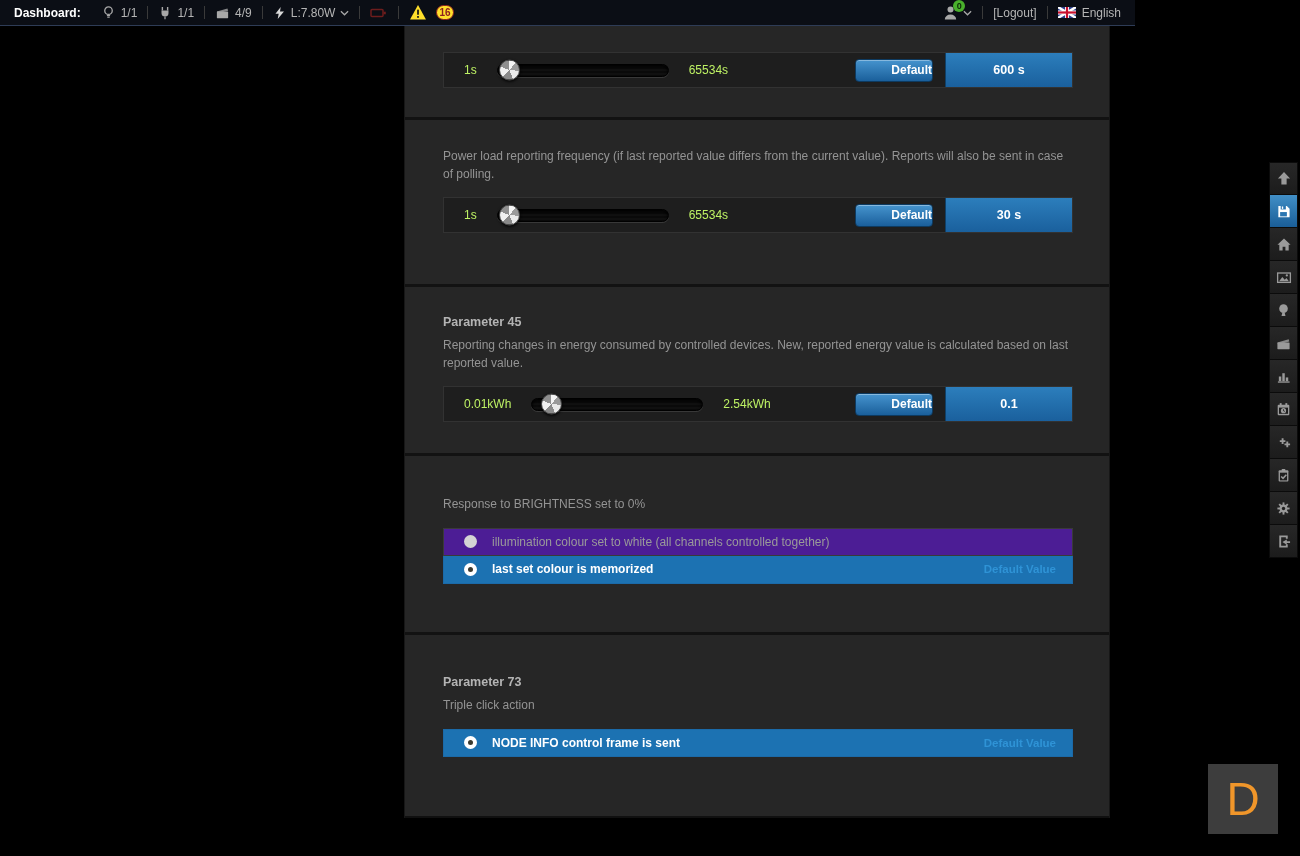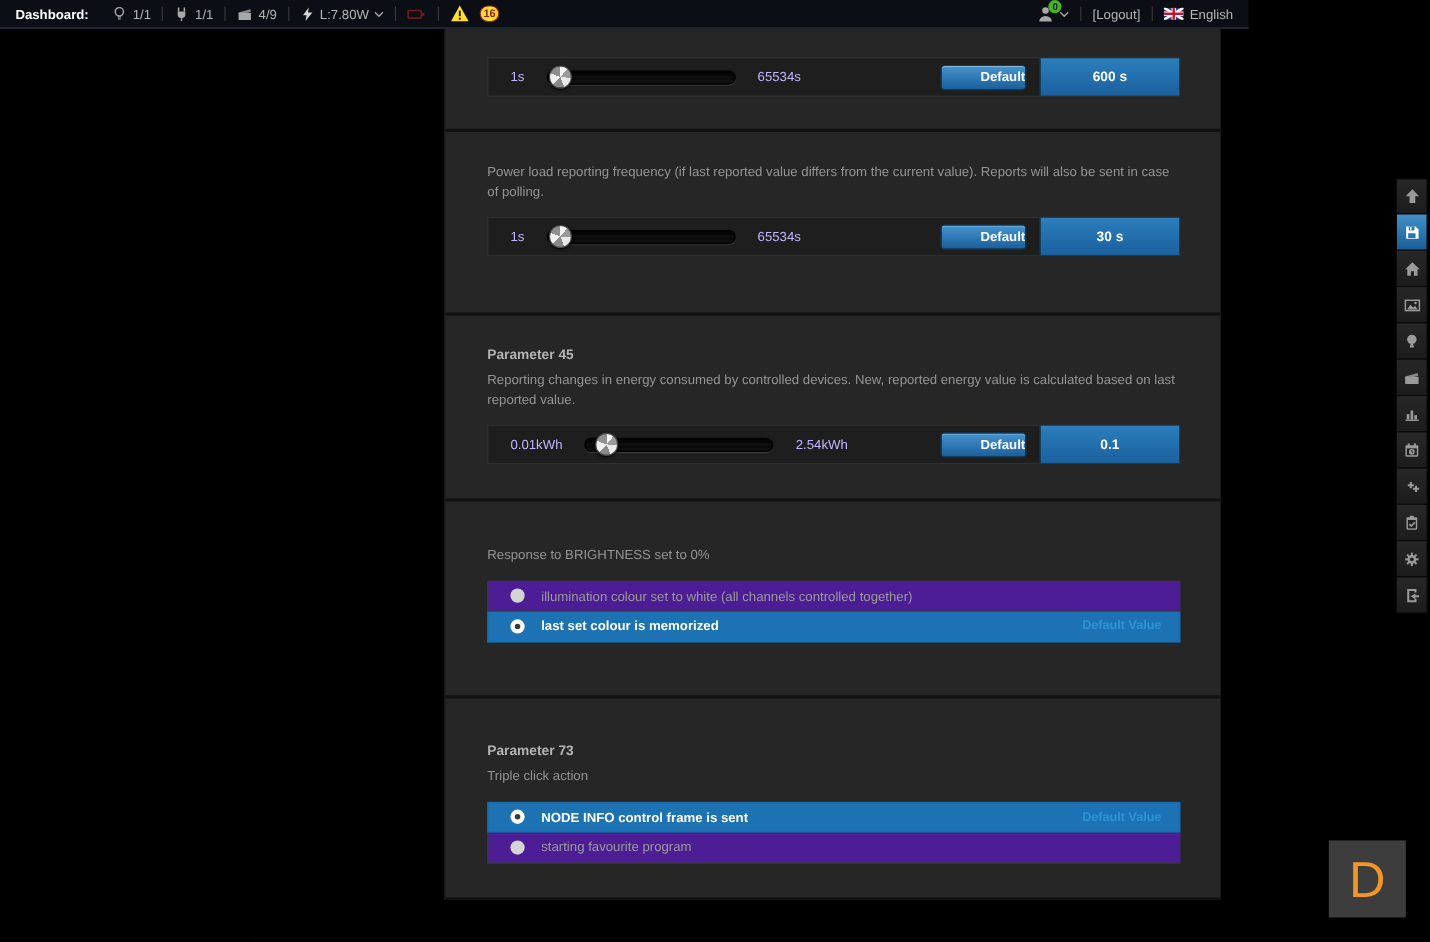--- a/index.html
+++ b/index.html
@@ -37,21 +37,21 @@
   .sec-3 { height:179px; padding-top:40px; }
   .sec-4 { height:183px; padding-top:40px; border-bottom:2px solid #101010; }
   .param-title { font-size:12.5px; font-weight:bold; color:#b4b4b4; margin-bottom:8px; }
   .param-desc { font-size:12px; color:#949494; line-height:17.5px; max-width:630px; }
 
   
   .slider-row { margin-top:14px; width:630px; height:36px; background:#1e1e1e;
     border:1px solid #323232; display:flex; align-items:center; padding-left:20px;
     position:relative; }
   .sec-0 .slider-row { margin-top:0; }
-  .range-label { font-size:12px; color:#c4b5fd; white-space:nowrap; }
+  .range-label { font-size:12px; color:#bef264; white-space:nowrap; }
   .min-label { margin-right:20px; }
   .max-label { margin-left:20px; }
   .track { width:172px; height:13px; background:#0c0c0c; border-radius:7px;
     border:1px solid #000; box-shadow:inset 0 2px 3px #000, 0 1px 0 #383838;
     position:relative; cursor:pointer;
     background-image:repeating-linear-gradient(#101010 0 2px,#0a0a0a 2px 4px); }
   .knob { position:absolute; top:50%; transform:translateY(-50%); width:21px; height:21px;
     border-radius:50%; cursor:grab; border:1px solid #4a4a4a;
     background:conic-gradient(#f4f4f4 0 40deg,#9a9a9a 40deg 95deg,#eaeaea 95deg 160deg,
       #8a8a8a 160deg 225deg,#f0f0f0 225deg 290deg,#8f8f8f 290deg 360deg);
@@ -242,25 +242,20 @@
 
   <section class="param-section sec-4">
     <div class="param-title">Parameter 73</div>
     <div class="param-desc">Triple click action</div>
     <div class="options">
       <div class="option-row selected">
         <span class="radio sel"></span>
         <span>NODE INFO control frame is sent</span>
         <span class="default-badge">Default Value</span>
       </div>
-      <div class="option-row">
-        <span class="radio"></span>
-        <span>starting favourite program</span>
-        <span class="default-badge"></span>
-      </div>
     </div>
   </section>
 </div>
 
 <div class="side-toolbar">
   <div class="tool-cell">
     <svg width="16" height="15" viewBox="0 0 16 16" fill="currentColor">
       <path d="M8 1 L14.5 8 H10.8 V14.5 H5.2 V8 H1.5 Z"></path>
     </svg>
   </div>

